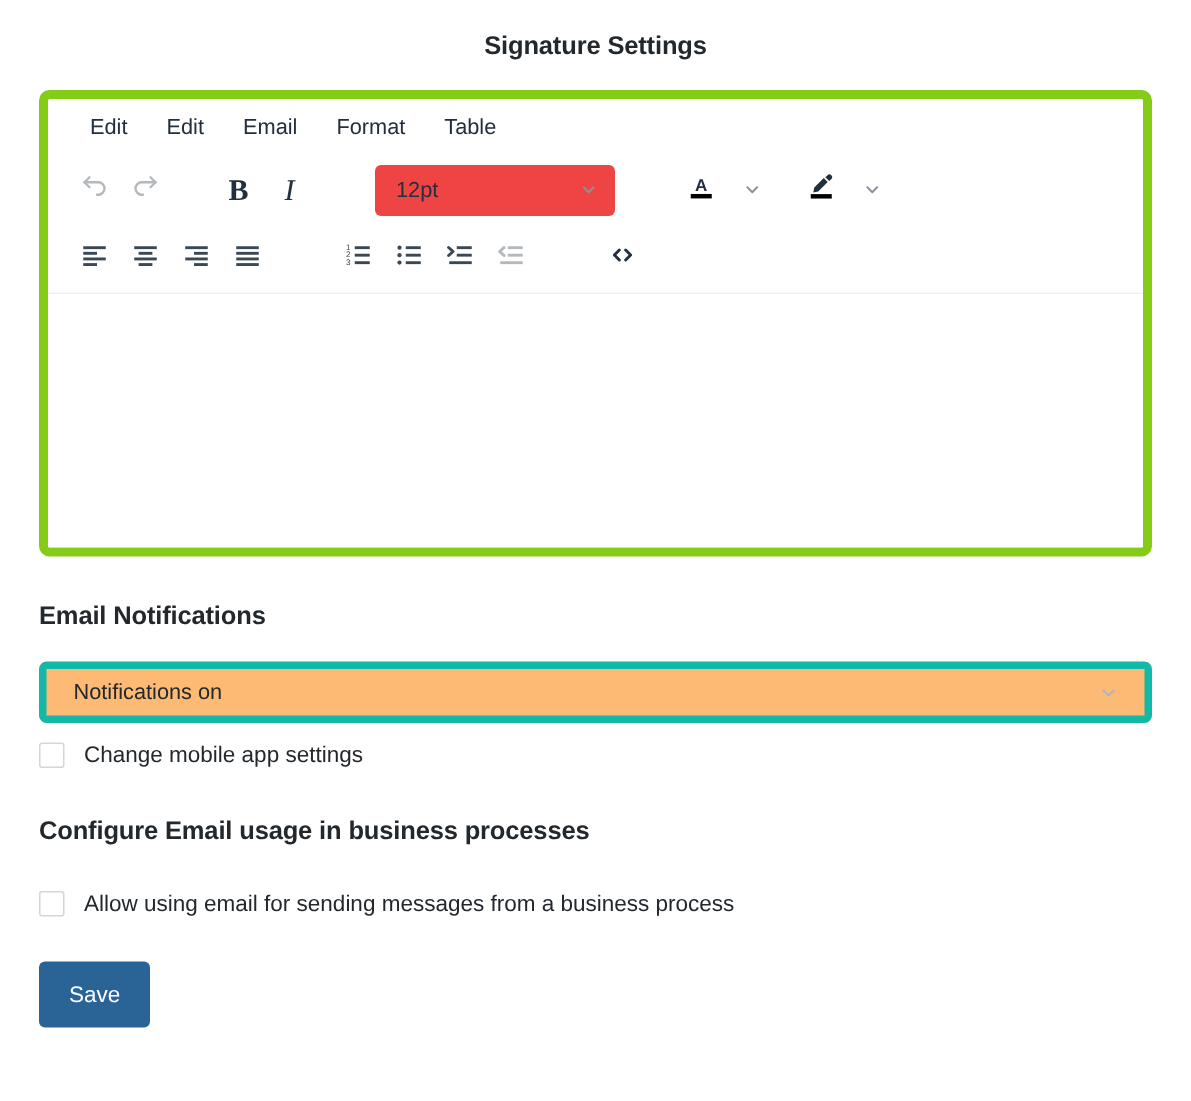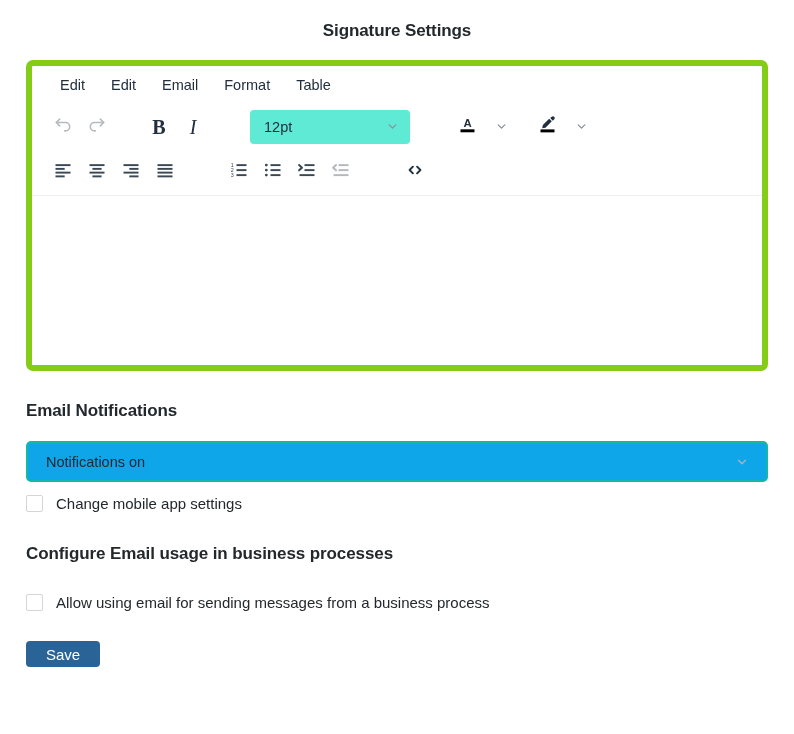--- a/index.html
+++ b/index.html
@@ -98,21 +98,21 @@
     color: #222f3e;
     line-height: 1;
   }
   .tb-text.bold { font-weight: bold; font-family: "Liberation Serif", serif; font-size: 20px;}
   .tb-text.italic { font-style: italic; font-family: "Liberation Serif", serif; font-size: 20px; }
 
   
   .fontsize-select {
     width: 160px;
     height: 34px;
-    background: #5eead4;
+    background: #ef4444;
     border-radius: 4px;
     display: flex;
     align-items: center;
     justify-content: space-between;
     padding: 0 11px 0 14px;
     box-sizing: border-box;
     cursor: pointer;
     flex: none;
   }
   .fontsize-select .label {
@@ -130,23 +130,23 @@
   .editor-body {
     flex: 1 1 auto;
     background: #ffffff;
     cursor: text;
   }
 
   
   .select-box {
     margin-top: 20px;
     height: 41px;
-    border: 2px solid #14b8a6;
+    border: 5px solid #14b8a6;
     border-radius: 5px;
-    background: #0ea5e9;
+    background: #fdba74;
     display: flex;
     align-items: center;
     justify-content: space-between;
     padding: 0 18px 0 18px;
     box-sizing: border-box;
     cursor: pointer;
   }
   .select-box .value {
     font-size: 14.5px;
     color: #23282d;
@@ -181,21 +181,21 @@
   
   .save-btn {
     margin-top: 30px;
     background: #2a6496;
     color: #ffffff;
     border: none;
     border-radius: 4px;
     font-size: 15px;
     font-family: "Liberation Sans", sans-serif;
     padding: 0 20px;
-    height: 26px;
+    height: 44px;
     cursor: pointer;
     display: inline-flex;
     align-items: center;
   }
 </style>
 </head>
 <body>
 
 <div class="page">
 

